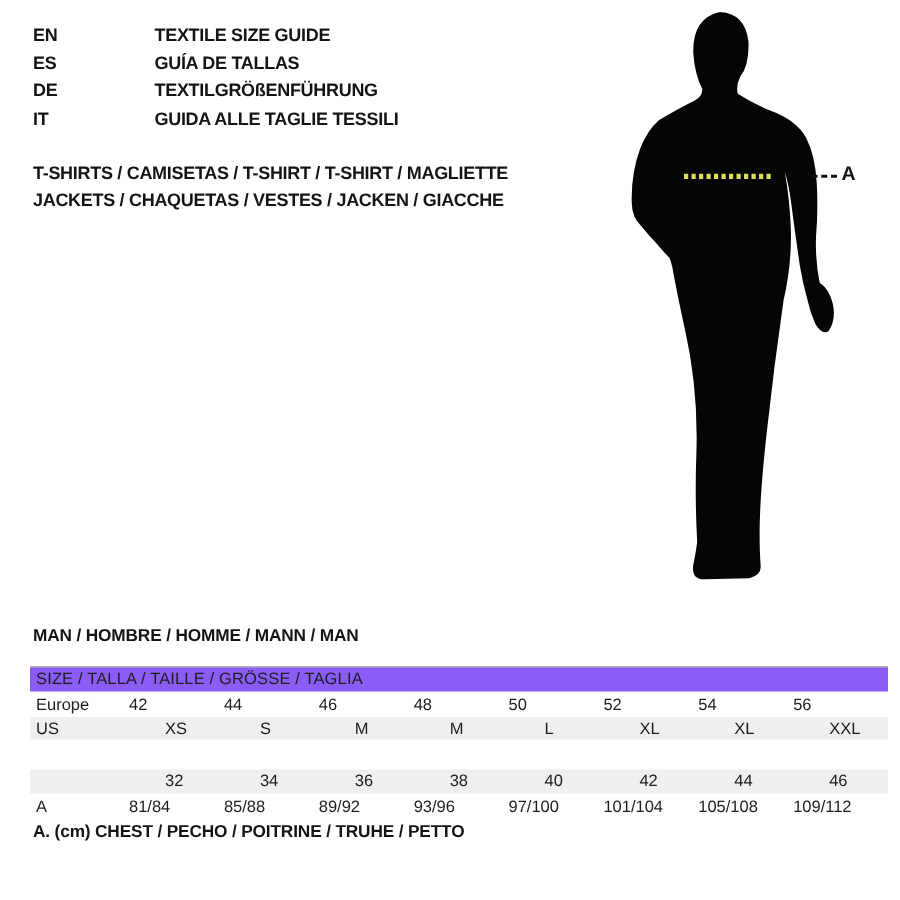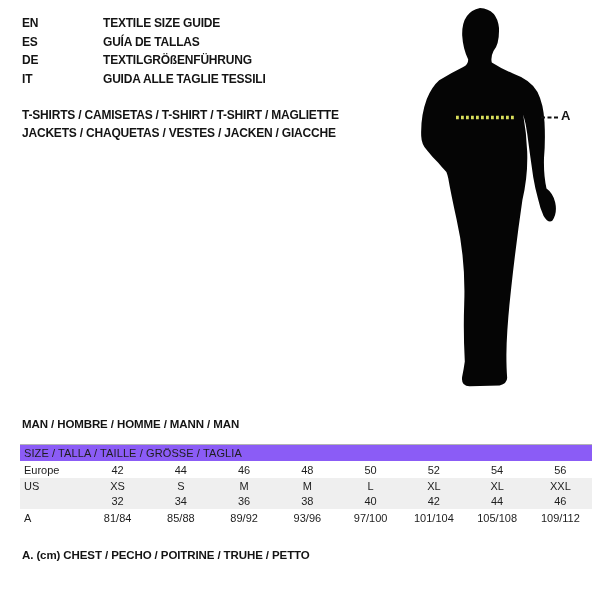--- a/index.html
+++ b/index.html
@@ -18,24 +18,24 @@
   
   .figure-svg{position:absolute;left:0;top:0;width:600px;height:600px;pointer-events:none;}
   .measure-a{position:absolute;left:561px;top:108px;font-size:13px;font-weight:bold;}
   
   .man-title{position:absolute;left:22px;top:418px;font-size:11.5px;font-weight:bold;letter-spacing:-0.1px;white-space:nowrap;}
   
   .size-table{position:absolute;left:20px;top:444px;width:572px;font-size:11px;color:#1d1d1d;}
   .t-header{height:17px;line-height:17px;background:#8b5cf6;border-top:1px solid #b3b3b3;
             padding-left:4px;font-size:11px;letter-spacing:0.1px;box-sizing:border-box;}
   .t-row{display:grid;grid-template-columns:66px repeat(8,1fr);align-items:center;}
-  .t-row.h17{height:17px;} .t-row.h15{height:15px;} .t-row.h16{height:16px;} .t-row.h18{height:18px;}
-  .t-row.shaded{background:#efefef;}
+  .t-row.h17{height:17px;} .t-row.h15{height:15px;} .t-row.h16{height:16px;margin-top:20px;} .t-row.h18{height:18px;}
+  .t-row.shaded{background:#efefef;gap:24px;}
   .t-label{text-align:left;padding-left:4px;}
-  .t-cell{text-align:center;}
+  .t-cell{}
   
   .footnote{position:absolute;left:22px;top:549px;font-size:11.5px;font-weight:bold;letter-spacing:-0.1px;white-space:nowrap;}
 </style>
 </head>
 <body>
 
 <div class="canvas">
 
   <div class="lang-list">
     <div class="lang-row">

